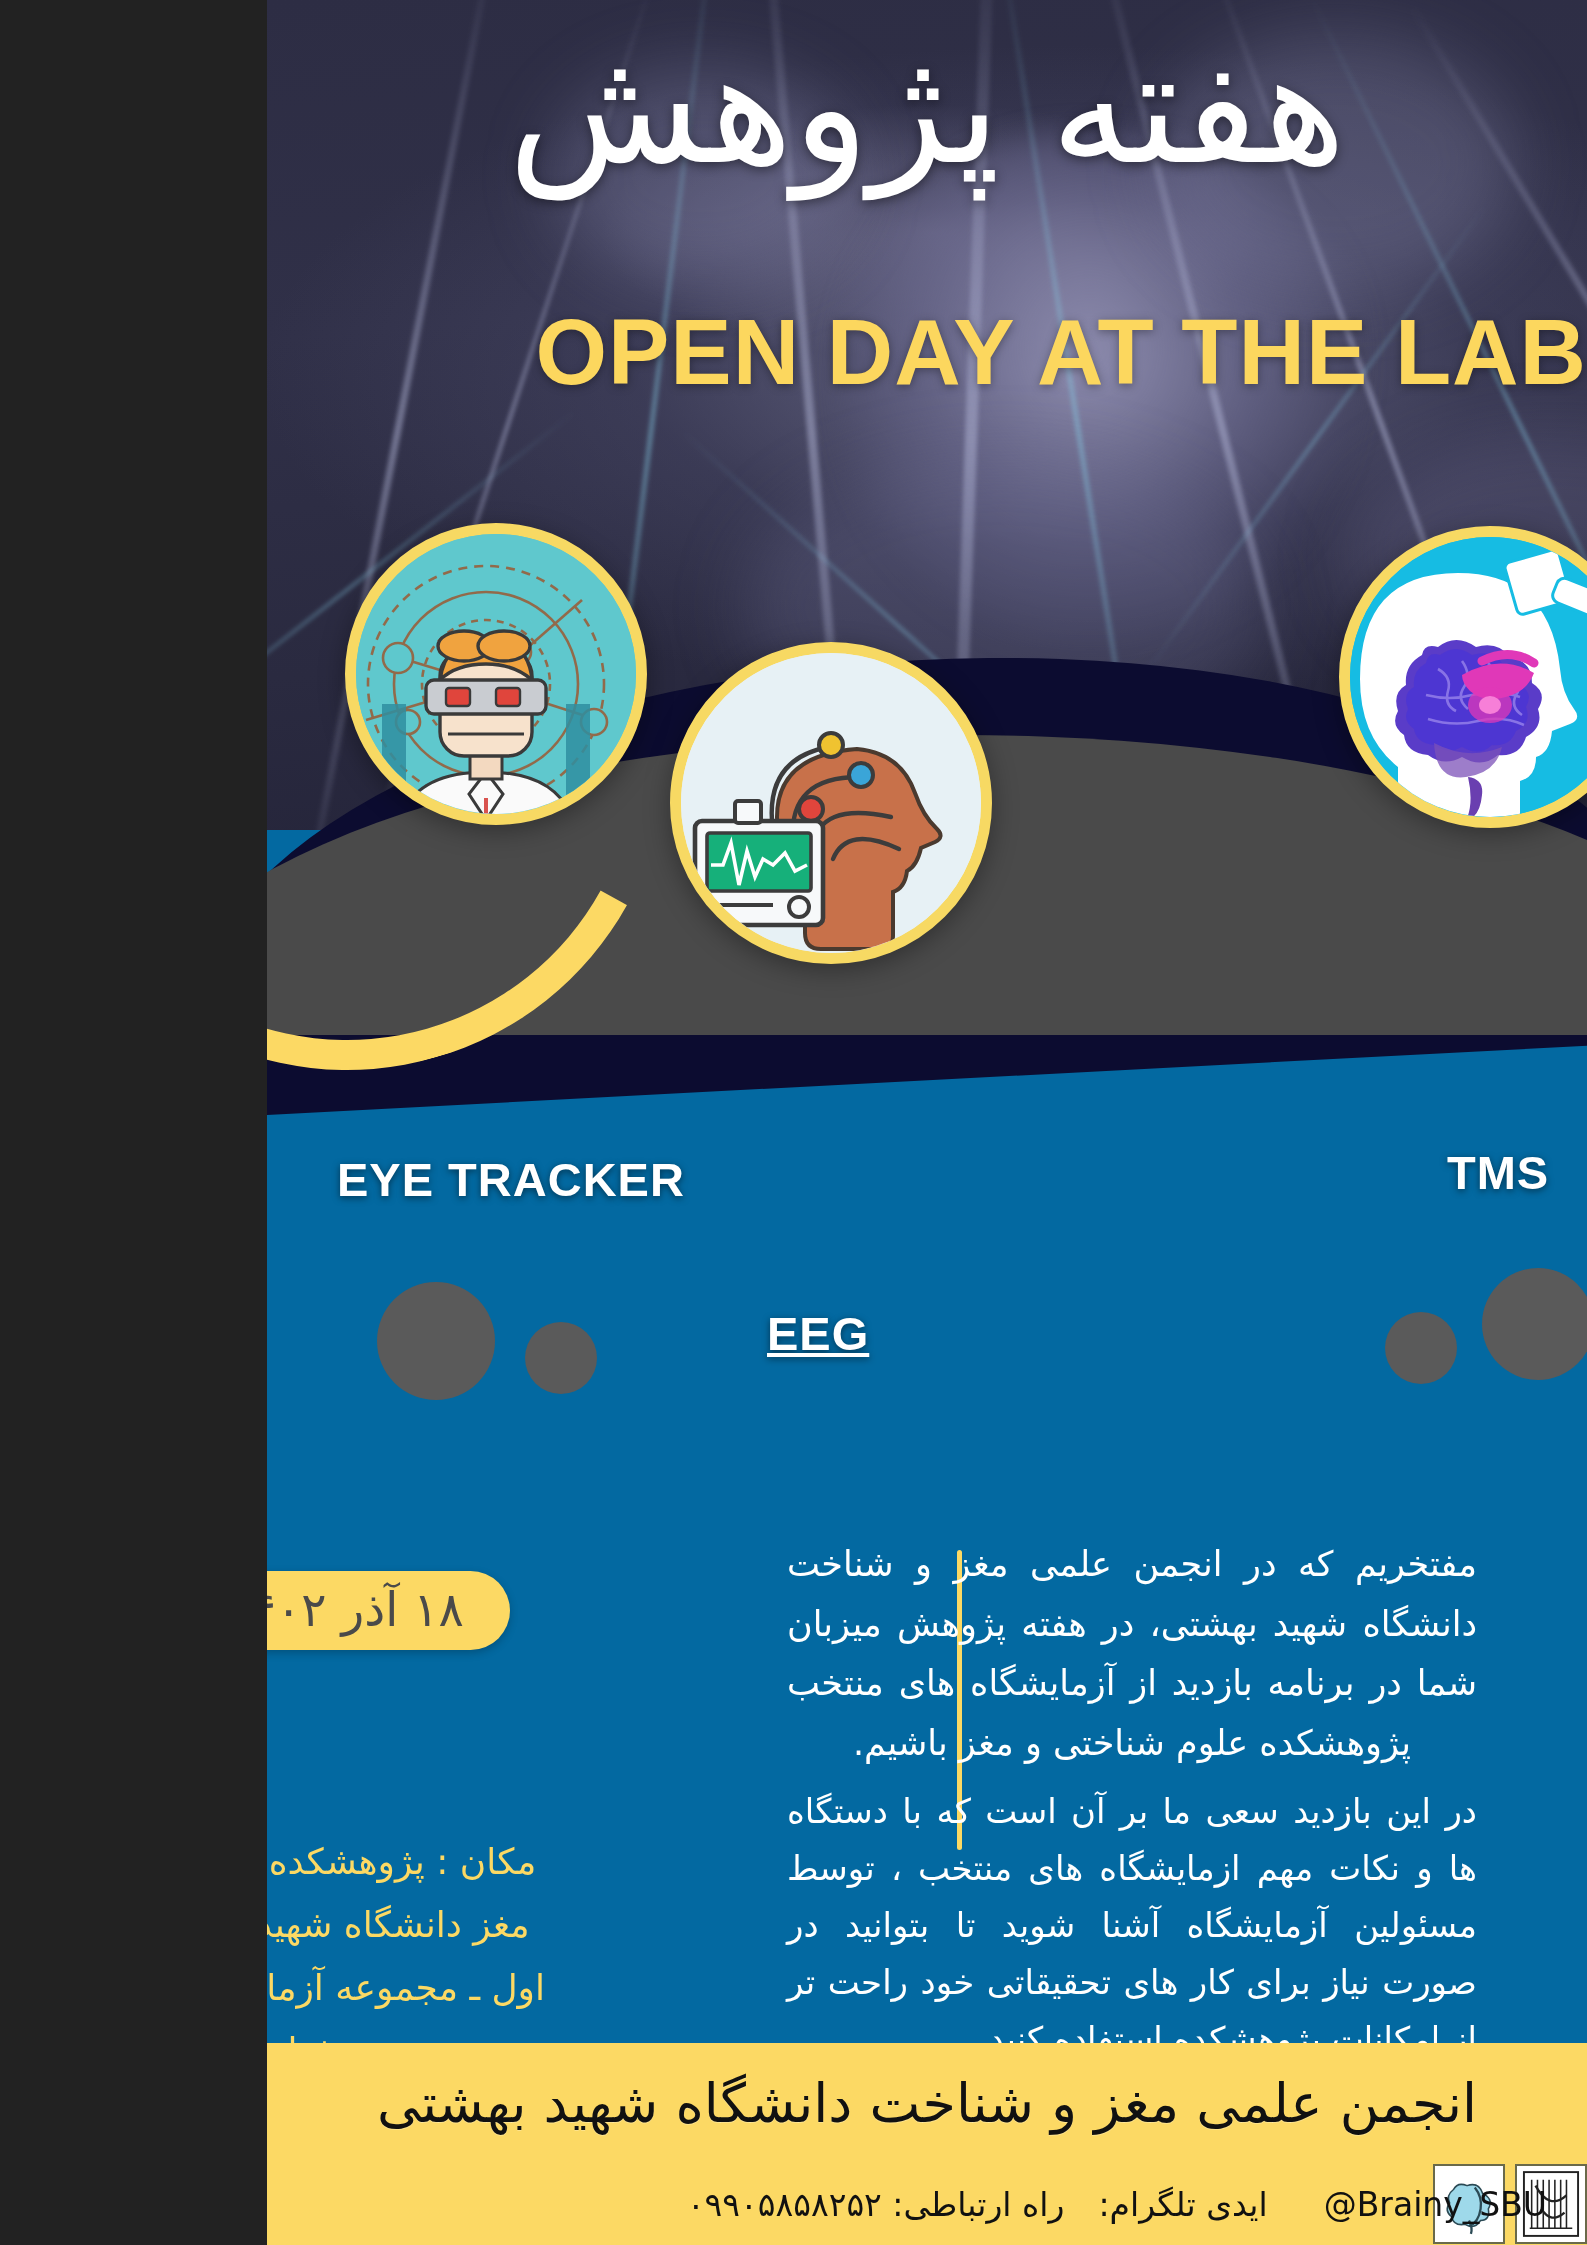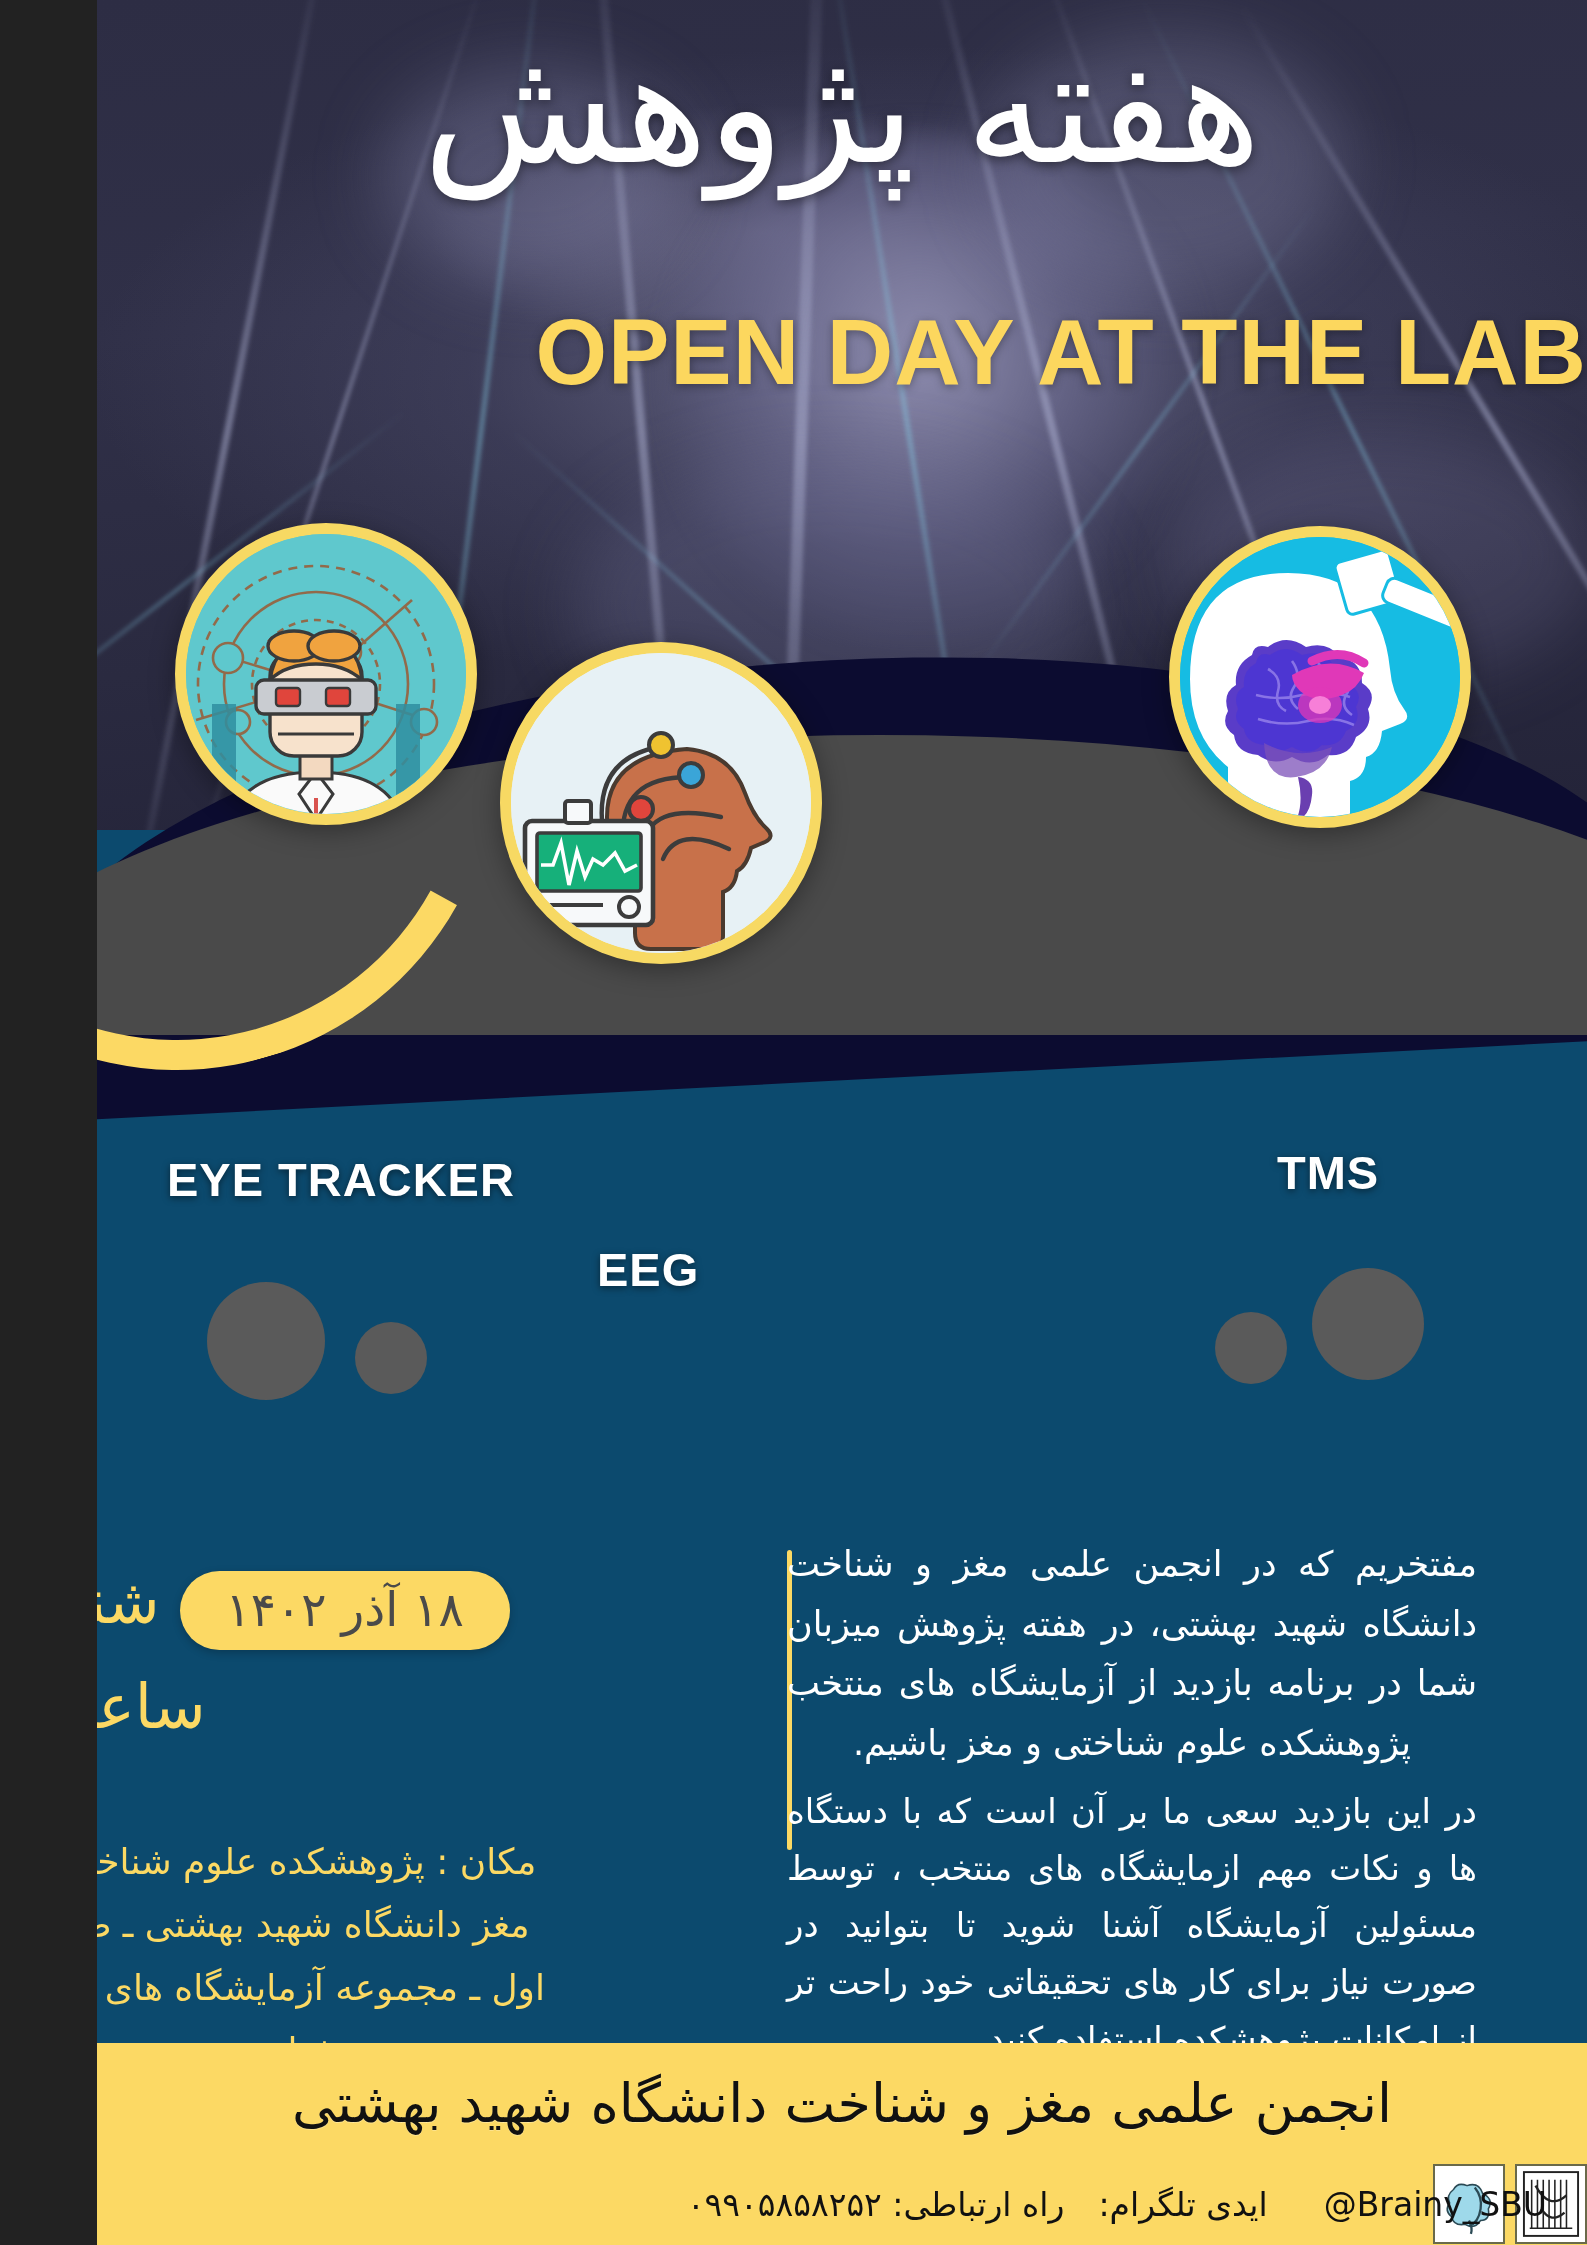--- a/index.html
+++ b/index.html
@@ -2,23 +2,23 @@
 <html lang="fa" dir="rtl"><head>
 <meta charset="utf-8">
 <title>Research Week Poster</title>
 <style>
   * { margin:0; padding:0; box-sizing:border-box; }
   html,body { background:#222; }
   body { font-family:"DejaVu Sans","Liberation Sans",sans-serif; }
 
   .poster{
     position:relative;
-    width:1490px; height:2245px;
+    width:1320px; height:2245px;
     overflow:hidden;
-    background:#0c4a6e;
+    background:#0369a1;
     padding-left:23px;
   }
 
   
   .hero{
     position:absolute; left:0; top:0; width:1587px; height:830px;
     overflow:hidden;
     background:
       radial-gradient(ellipse 70% 55% at 50% 45%, rgba(150,150,185,.55) 0%, rgba(90,90,125,.30) 38%, rgba(0,0,0,0) 72%),
       radial-gradient(ellipse 30% 22% at 42% 28%, rgba(175,170,205,.40) 0%, rgba(0,0,0,0) 70%),
@@ -90,21 +90,21 @@
   }
   .c-eye{ left:78px; top:523px; width:302px; height:302px; background:#5FC8CD; }
   .c-eeg{ left:403px; top:642px; width:322px; height:322px; background:#E7F1F5; }
   .c-tms{ left:1072px; top:526px; width:302px; height:302px; background:#16BCE3; }
 
   .c-label{
     position:absolute; color:#fff; font-family:"Liberation Sans",sans-serif;
     font-weight:bold; letter-spacing:1px; text-shadow:0 2px 7px rgba(0,0,0,.5);
   }
   .l-eye{ left:70px; top:1152px; font-size:47px; }
-  .l-eeg{ left:500px; top:1242px; font-size:47px; }
+  .l-eeg{ left:500px; top:1306px; font-size:47px;text-decoration:underline; }
   .l-tms{ left:1180px; top:1145px; font-size:47px; }
 
   
   .bokeh{ position:absolute; border-radius:50%; background:#5a5a5a; }
 
   .vdiv{
     position:absolute; left:690px; top:1550px;
     width:5px; height:300px; background:#FCD964; border-radius:4px;
   }
 

